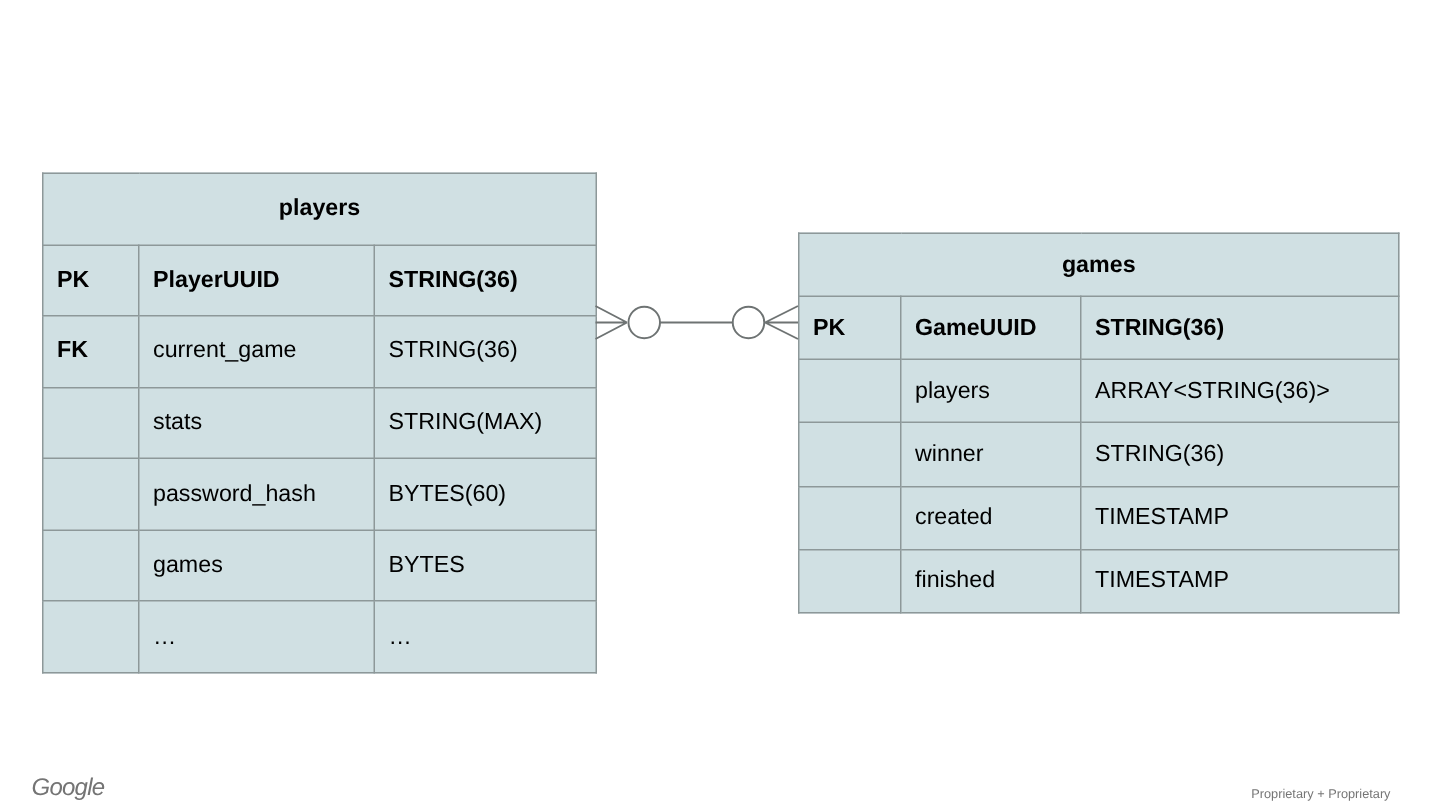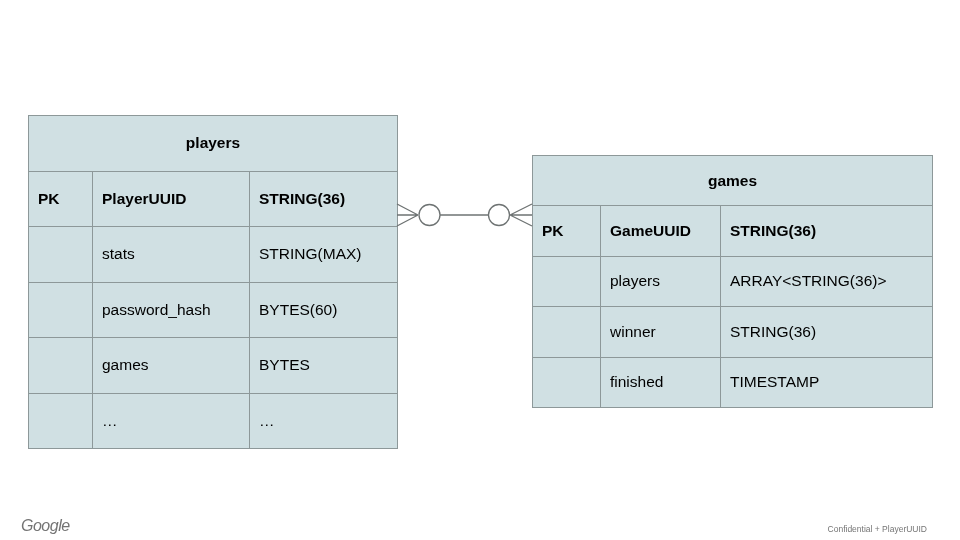--- a/index.html
+++ b/index.html
@@ -76,20 +76,25 @@
     <tbody>
         <tr>
       <td colspan="3" class="title">players</td>
     </tr>
     <tr>
       <td class="bold">PK</td>
       <td class="bold">PlayerUUID</td>
       <td class="bold">STRING(36)</td>
     </tr>
     <tr>
+      <td class="bold">FK</td>
+      <td>current_game</td>
+      <td>STRING(36)</td>
+    </tr>
+    <tr>
       <td></td>
       <td>stats</td>
       <td>STRING(MAX)</td>
     </tr>
     <tr>
       <td></td>
       <td>password_hash</td>
       <td>BYTES(60)</td>
     </tr>
     <tr>
@@ -125,30 +130,35 @@
       <td>players</td>
       <td>ARRAY&lt;STRING(36)&gt;</td>
     </tr>
     <tr>
       <td></td>
       <td>winner</td>
       <td>STRING(36)</td>
     </tr>
     <tr>
       <td></td>
+      <td>created</td>
+      <td>TIMESTAMP</td>
+    </tr>
+    <tr>
+      <td></td>
       <td>finished</td>
       <td>TIMESTAMP</td>
     </tr>
   </tbody>
     </table>
 
   <svg id="connector" viewBox="0 0 138 40">
     <path class="stroke" d="M1,9 L22,20 M1,20 L22,20 M1,31 L22,20"></path>
     <circle class="circle" cx="33.5" cy="20" r="10.5"></circle>
     <line class="stroke" x1="44" y1="20" x2="92.5" y2="20"></line>
     <circle class="circle" cx="103" cy="20" r="10.5"></circle>
     <path class="stroke" d="M114,20 L136,9 M114,20 L136,20 M114,20 L136,31"></path>
   </svg>
 
   <div class="google-logo">Google</div>
-  <div class="confidential">Confidential + PlayerUUID</div>
+  <div class="confidential">Proprietary + Proprietary</div>
 
 </div>
 
 </body></html>

